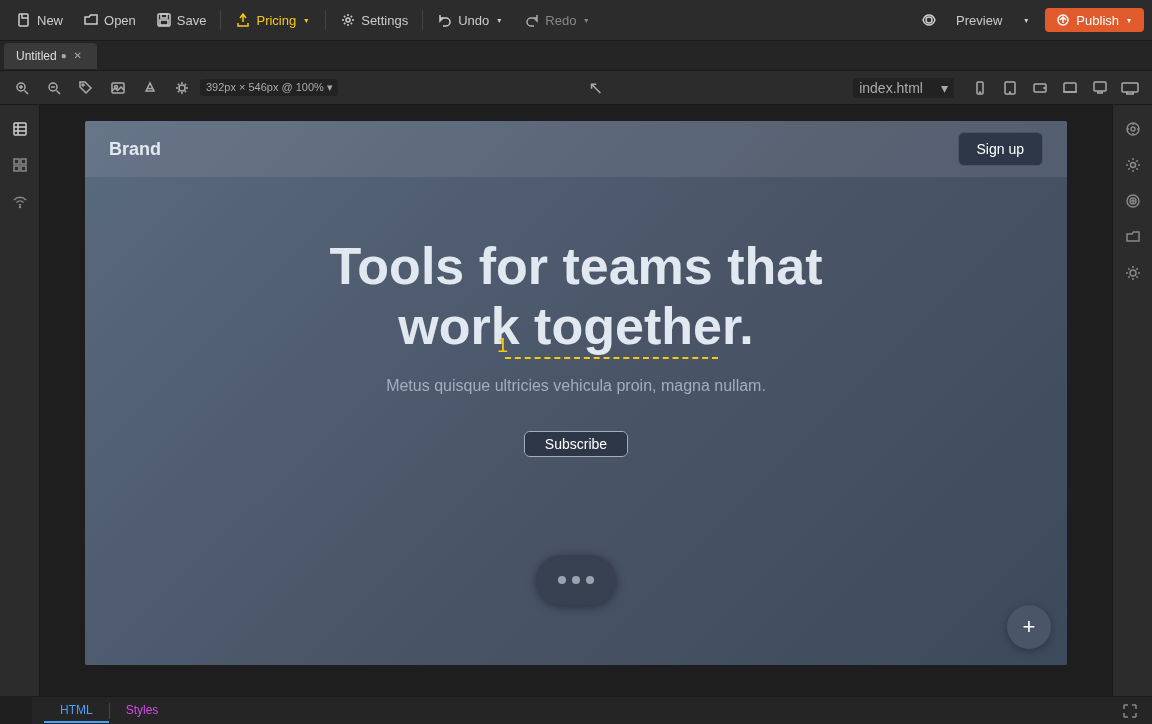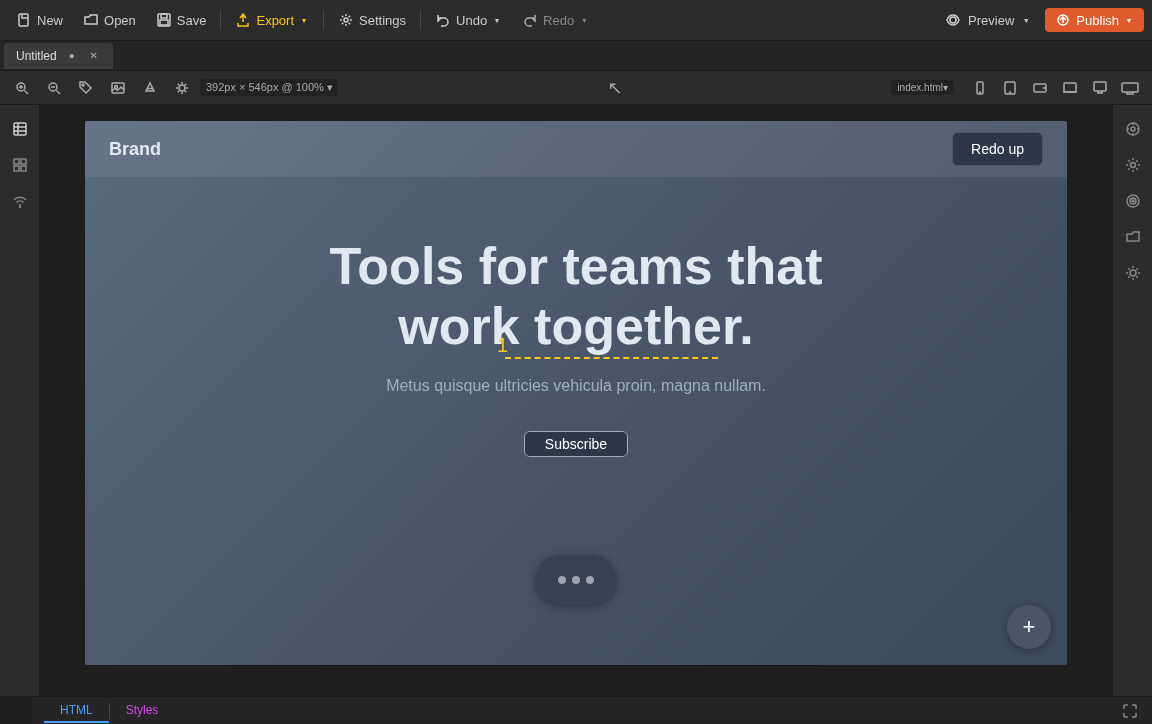--- a/index.html
+++ b/index.html
@@ -50,21 +50,21 @@
       color: white;
       font-size: 13px;
       border-radius: 4px;
       cursor: pointer;
       font-weight: 500;
       text-align: center;
     }
     .preview-btn {
       display: flex;
       align-items: center;
-      gap: 7px;
+      gap: 19px;
       padding: 4px 10px;
       color: #ccc;
       font-size: 13px;
       border-radius: 4px;
       cursor: pointer;
     }
     .dropdown-arrow {
       width: 10px;
       height: 10px;
       display: inline-flex;
@@ -78,21 +78,21 @@
       height: 30px;
       background: #252525;
       display: flex;
       align-items: center;
       padding: 0 0 0 4px;
       border-bottom: 1px solid #1a1a1a;
     }
     .tab {
       display: flex;
       align-items: center;
-      gap: 12px;
+      gap: 4px;
       padding: 4px 12px;
       background: #3a3a3a;
       color: #ddd;
       font-size: 12px;
       border-radius: 4px 4px 0 0;
       cursor: pointer;
       height: 26px;
     }
     .tab-close {
       width: 14px;
@@ -146,30 +146,30 @@
       display: flex;
       align-items: center;
       justify-content: center;
       width: 28px;
       height: 28px;
       border-radius: 4px;
       cursor: pointer;
       color: #aaa;
     }
     .page-select {
-      font-size: 10px;
+      font-size: 14px;
       color: #aaa;
       padding: 2px 6px;
       background: #222;
       border-radius: 3px;
       cursor: pointer;
       margin-right: 8px;
       display: flex;
       align-items: center;
-      gap: 0;
+      gap: 18px;
     }
 
     
     .main-layout {
       display: flex;
       height: calc(724px - 41px - 30px - 34px - 28px);
     }
 
     
     .left-sidebar {
@@ -433,21 +433,21 @@
     </span>
     <span>Save</span>
   </div>
   <div class="toolbar-divider"></div>
   <div class="toolbar-item">
     <span class="toolbar-icon">
       <svg viewBox="0 0 14 14" fill="none" stroke="#f6c90e" stroke-width="1.5">
           <path d="M7 1v8M4 5l3-4 3 4M2 10v3h10v-3"></path>
         </svg>
     </span>
-    <span style="color:#f6c90e">Export</span>
+    <span style="color:#f6c90e">Pricing</span>
     <span class="dropdown-arrow" style="color:#f6c90e">▾</span>
   </div>
   <div class="toolbar-divider"></div>
   <div class="toolbar-item">
     <span class="toolbar-icon">
       <svg viewBox="0 0 14 14" fill="none" stroke="#ccc" stroke-width="1.5">
           <circle cx="7" cy="7" r="2"></circle>
           <path d="M7 1v2M7 11v2M1 7h2M11 7h2M2.9 2.9l1.4 1.4M9.7 9.7l1.4 1.4M2.9 11.1l1.4-1.4M9.7 4.3l1.4-1.4"></path>
         </svg>
     </span>
@@ -625,21 +625,21 @@
         </svg>
     </div>
   </div>
 
   <div class="canvas-area">
     <div class="canvas-frame">
       <div class="webpage">
 
         <nav class="webpage-nav">
           <span class="webpage-brand">Brand</span>
-          <button class="webpage-signup">Redo up</button>
+          <button class="webpage-signup">Sign up</button>
         </nav>
 
         <div class="webpage-hero">
           <h1 class="webpage-hero-title">
             <span>Tools for teams that</span><br>
             <span style="position:relative;">
               <span>work together.</span>
               <span style="position:absolute; bottom:-4px; left:30%; right:10%; border-bottom:2px dashed #f6c90e; display:block; height:0;"></span>
               <span style="position:absolute; left:calc(30% - 8px); bottom:-2px; color:#f6c90e; font-size:20px; font-weight:400;">1</span>
             </span>

